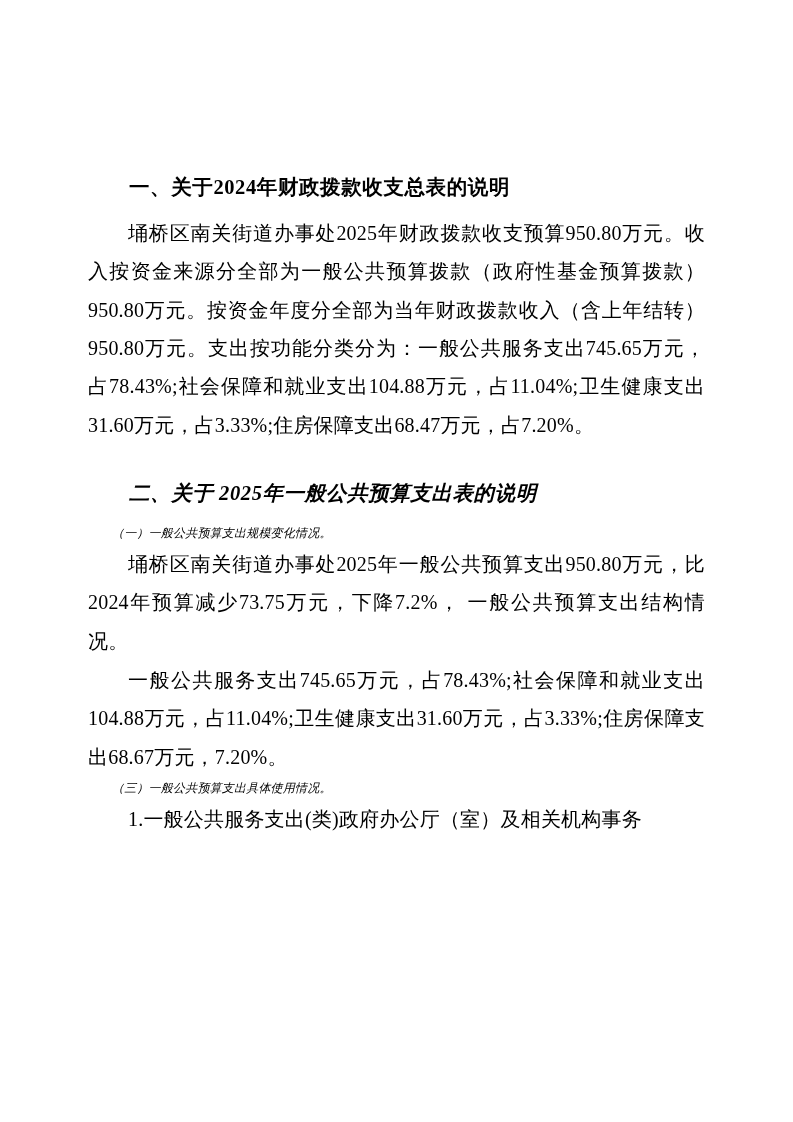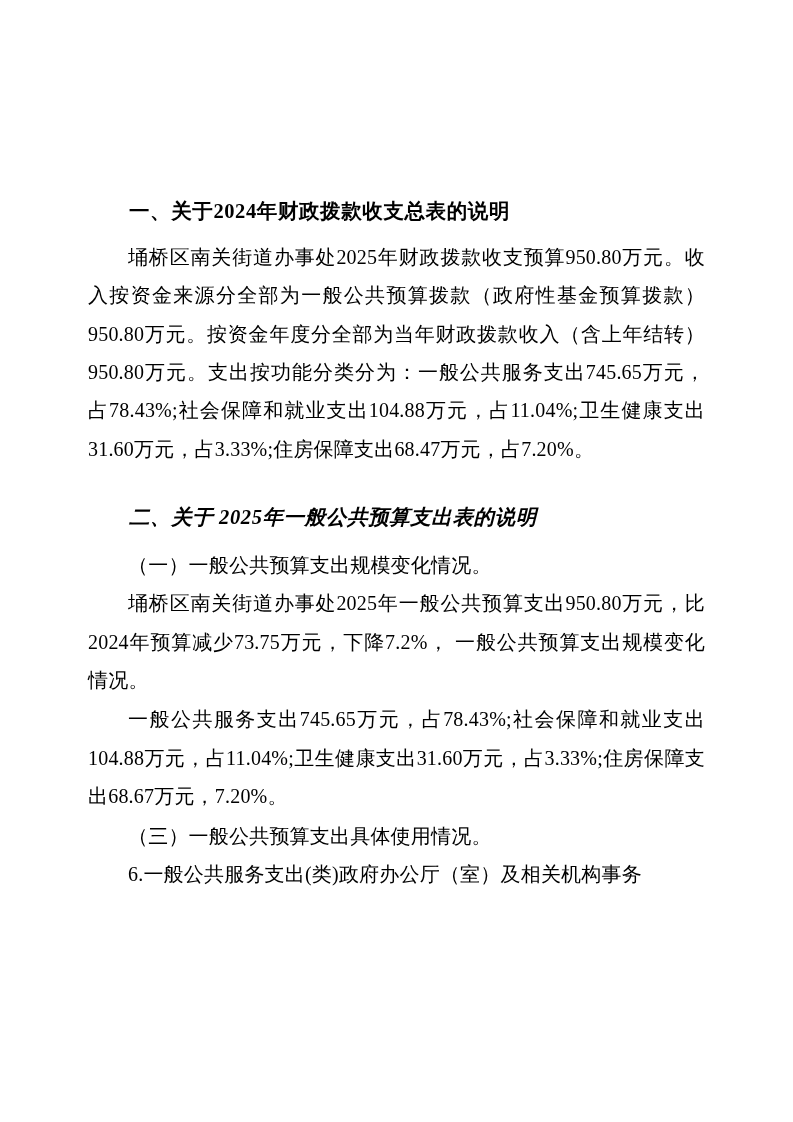--- a/index.html
+++ b/index.html
@@ -13,21 +13,20 @@
     font-family: "Liberation Serif", "DejaVu Serif", serif;
     color: #000000;
     overflow: hidden;
   }
   .page {
     position: relative;
     width: 793px;
     height: 1022px;
     box-sizing: border-box;
     padding: 172px 88px 84px 88px;
-    margin-top: 24px;
   }
   .doc-body {
     width: 100%;
   }
   .heading {
     font-size: 20.5px;
     font-weight: bold;
     line-height: 1.55;
     letter-spacing: 0.6px;
     text-indent: 2em;
@@ -45,44 +44,45 @@
     text-indent: 2em;
     margin: 0 0 1px 0;
     text-align: justify;
     text-justify: inter-ideograph;
     letter-spacing: 0.2px;
   }
   .para.tight {
     margin-bottom: 0;
   }
   .sub-head {
-    font-size: 20px;
+    font-size: 12px;
     line-height: 1.92;
     text-indent: 2em;
     margin: 0;
     letter-spacing: 0.2px;
+    font-style: italic;
   }
 </style>
 </head>
 <body>
 
 <div class="page">
   <div class="doc-body">
 
     <h2 class="heading">一、关于2024年财政拨款收支总表的说明</h2>
 
     <p class="para">埇桥区南关街道办事处2025年财政拨款收支预算950.80万元。收入按资金来源分全部为一般公共预算拨款（政府性基金预算拨款）950.80万元。按资金年度分全部为当年财政拨款收入（含上年结转）950.80万元。支出按功能分类分为：一般公共服务支出745.65万元，占78.43%;社会保障和就业支出104.88万元，占11.04%;卫生健康支出31.60万元，占3.33%;住房保障支出68.47万元，占7.20%。</p>
 
     <h2 class="heading second">二、关于 2025年一般公共预算支出表的说明</h2>
 
     <p class="sub-head">（一）一般公共预算支出规模变化情况。</p>
 
-    <p class="para">埇桥区南关街道办事处2025年一般公共预算支出950.80万元，比2024年预算减少73.75万元，下降7.2%， 一般公共预算支出规模变化情况。</p>
+    <p class="para">埇桥区南关街道办事处2025年一般公共预算支出950.80万元，比2024年预算减少73.75万元，下降7.2%， 一般公共预算支出结构情况。</p>
 
 
     <p class="para">一般公共服务支出745.65万元，占78.43%;社会保障和就业支出104.88万元，占11.04%;卫生健康支出31.60万元，占3.33%;住房保障支出68.67万元，7.20%。</p>
 
     <p class="sub-head">（三）一般公共预算支出具体使用情况。</p>
 
-    <p class="para tight">6.一般公共服务支出(类)政府办公厅（室）及相关机构事务</p>
+    <p class="para tight">1.一般公共服务支出(类)政府办公厅（室）及相关机构事务</p>
 
   </div>
 </div>
 
 </body></html>

